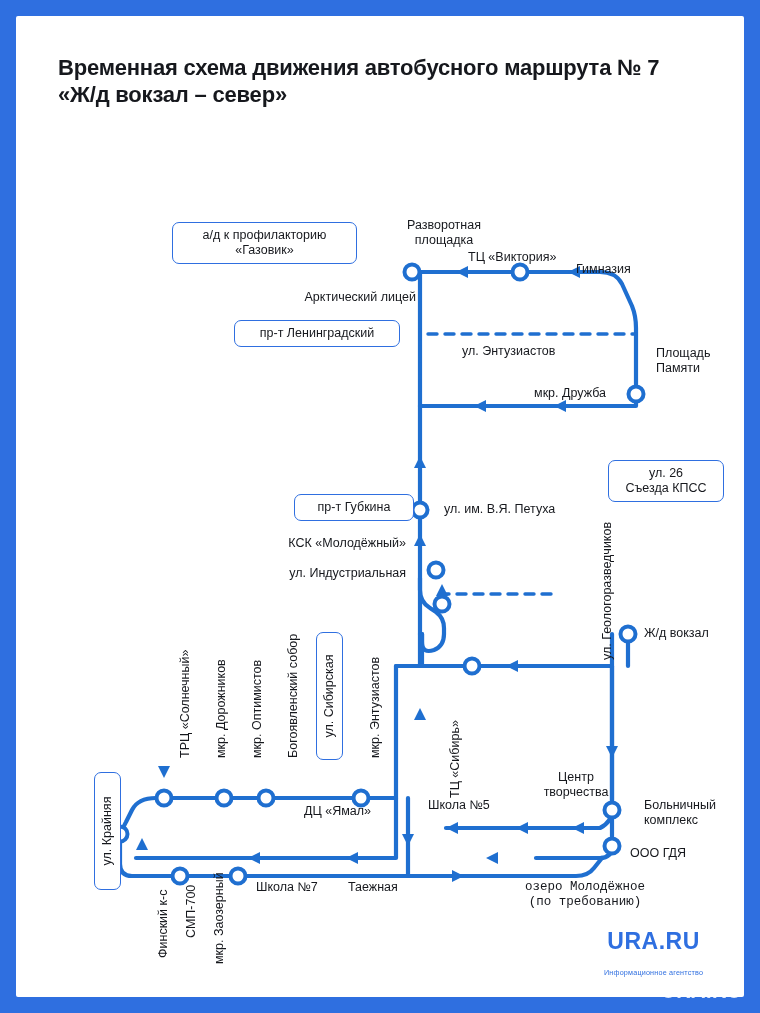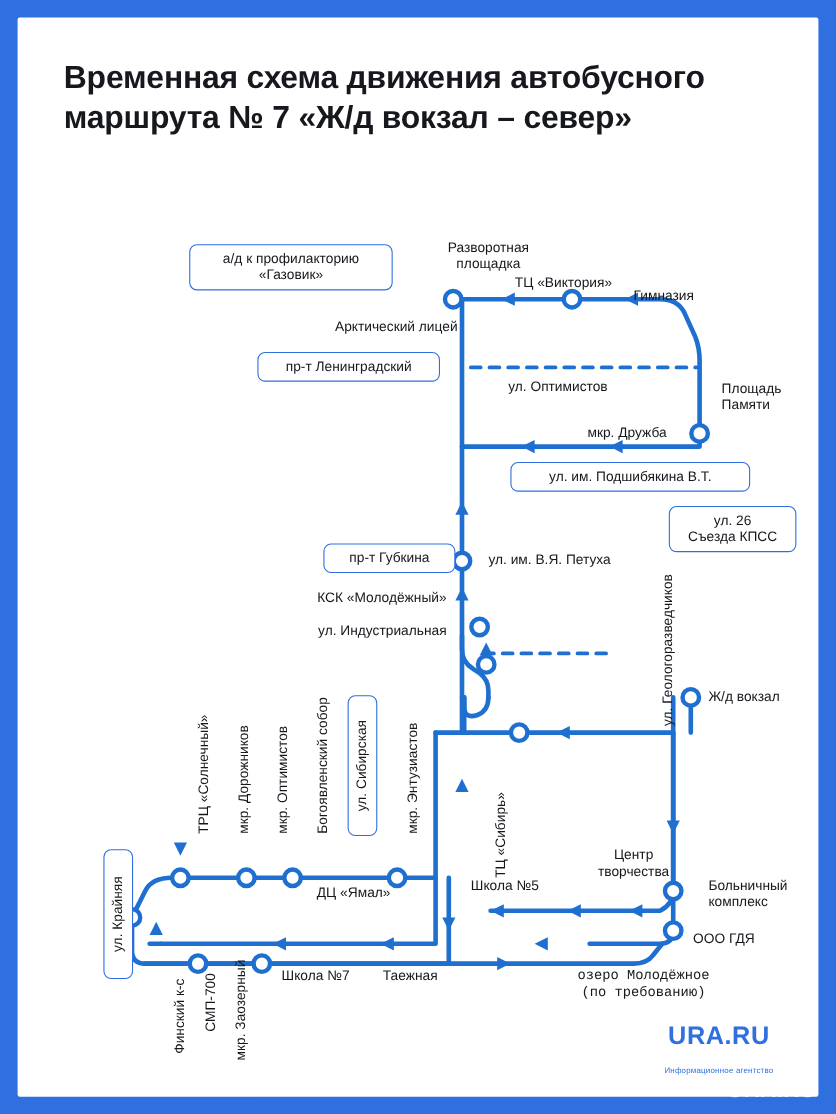--- a/index.html
+++ b/index.html
@@ -13,21 +13,21 @@
     position:absolute;
     left:16px;top:16px;
     width:728px;height:981px;
     background:#ffffff;
     border-radius:2px;
   }
   .title{
     position:absolute;
     left:42px;top:38px;
     width:620px;
-    font-size:29px;
+    font-size:22px;
     font-weight:bold;
     line-height:1.23;
     color:#16181d;
     letter-spacing:-0.2px;
   }
   .subtitle{
     position:absolute;
     left:42px;top:152px;
     font-size:18px;
     font-weight:bold;
@@ -188,28 +188,28 @@
         <polygon points="126,640 120,652 132,652"></polygon>
         <polygon points="392,648 386,636 398,636"></polygon>
         <polygon points="448,678 436,684 436,672"></polygon>
       </g>
     </svg>
 
     <div class="lbl c" style="left:373px;top:20px;width:110px;">Разворотная<br>площадка</div>
     <div class="lbl" style="left:452px;top:52px;">ТЦ «Виктория»</div>
     <div class="lbl" style="left:560px;top:64px;">Гимназия</div>
     <div class="lbl r" style="left:240px;top:92px;width:160px;">Арктический лицей</div>
-    <div class="lbl" style="left:446px;top:146px;">ул. Оптимистов</div>
+    <div class="lbl" style="left:446px;top:146px;">ул. Энтузиастов</div>
     <div class="lbl" style="left:640px;top:148px;width:70px;">Площадь<br>Памяти</div>
     <div class="lbl r" style="left:430px;top:188px;width:160px;">мкр. Дружба</div>
     <div class="lbl" style="left:428px;top:304px;">ул. им. В.Я. Петуха</div>
     <div class="lbl r" style="left:230px;top:338px;width:160px;">КСК «Молодёжный»</div>
     <div class="lbl r" style="left:240px;top:368px;width:150px;">ул. Индустриальная</div>
     <div class="lbl" style="left:628px;top:428px;">Ж/д вокзал</div>
-    <div class="lbl" style="left:272px;top:606px;">ДЦ «Ямал»</div>
+    <div class="lbl" style="left:288px;top:606px;">ДЦ «Ямал»</div>
     <div class="lbl" style="left:412px;top:600px;">Школа №5</div>
     <div class="lbl c" style="left:520px;top:572px;width:80px;">Центр<br>творчества</div>
     <div class="lbl" style="left:628px;top:600px;width:90px;">Больничный<br>комплекс</div>
     <div class="lbl" style="left:614px;top:648px;">ООО ГДЯ</div>
     <div class="lbl" style="left:240px;top:682px;">Школа №7</div>
     <div class="lbl" style="left:332px;top:682px;">Таежная</div>
     <div class="lbl c" style="left:494px;top:682px;width:150px;font-family:Liberation Mono, monospace;">озеро Молодёжное<br>(по требованию)</div>
 
     <div class="lbl vert" style="left:162px;top:560px;">ТРЦ «Солнечный»</div>
     <div class="lbl vert" style="left:198px;top:560px;">мкр. Дорожников</div>
@@ -217,21 +217,20 @@
     <div class="lbl vert" style="left:270px;top:560px;">Богоявленский собор</div>
     <div class="lbl vert" style="left:352px;top:560px;">мкр. Энтузиастов</div>
     <div class="lbl vert" style="left:432px;top:600px;">ТЦ «Сибирь»</div>
     <div class="lbl vert" style="left:584px;top:462px;">ул. Геологоразведчиков</div>
     <div class="lbl vert" style="left:140px;top:760px;">Финский к-с</div>
     <div class="lbl vert" style="left:168px;top:740px;">СМП-700</div>
     <div class="lbl vert" style="left:196px;top:766px;">мкр. Заозерный</div>
 
     <div class="boxed" style="left:218px;top:122px;width:146px;">пр-т Ленинградский</div>
     <div class="boxed" style="left:156px;top:24px;width:165px;">а/д к профилакторию<br>«Газовик»</div>
-    <div class="boxed" style="left:448px;top:222px;width:198px;">ул. им. Подшибякина В.Т.</div>
     <div class="boxed" style="left:592px;top:262px;width:96px;">ул. 26<br>Съезда КПСС</div>
     <div class="boxed" style="left:278px;top:296px;width:100px;">пр-т Губкина</div>
 
     <div class="boxed vert" style="left:300px;top:562px;width:108px;">ул. Сибирская</div>
     <div class="boxed vert" style="left:78px;top:692px;width:98px;">ул. Крайняя</div>
   </div>
 
   <div class="logo">
     <div class="main">URA.RU</div>
     <div class="sub">Информационное агентство</div>

